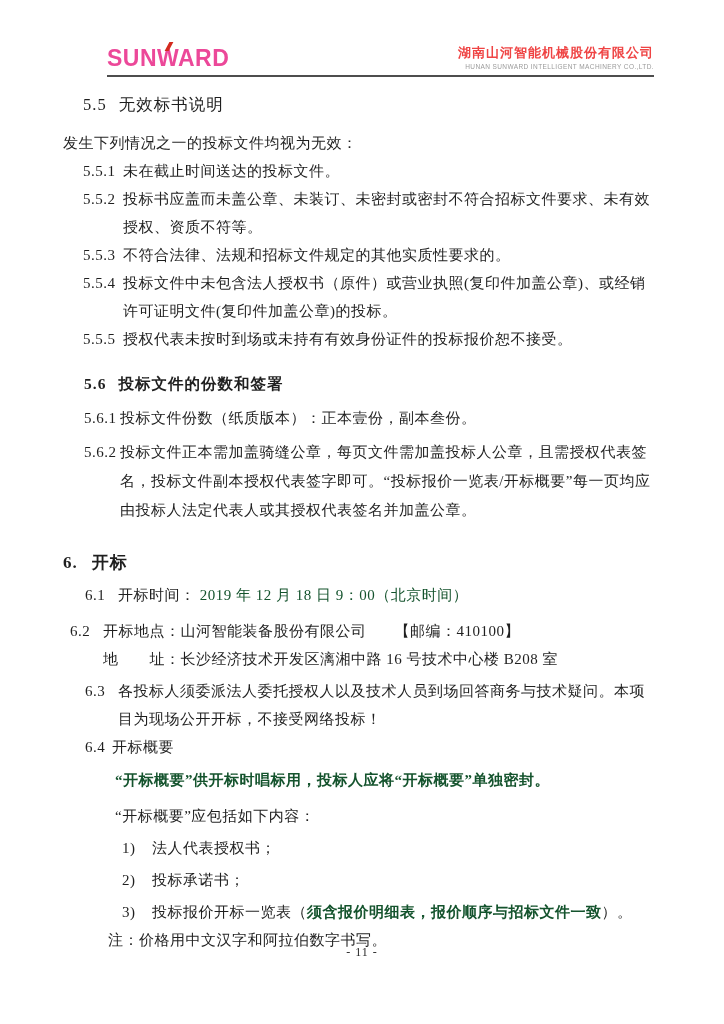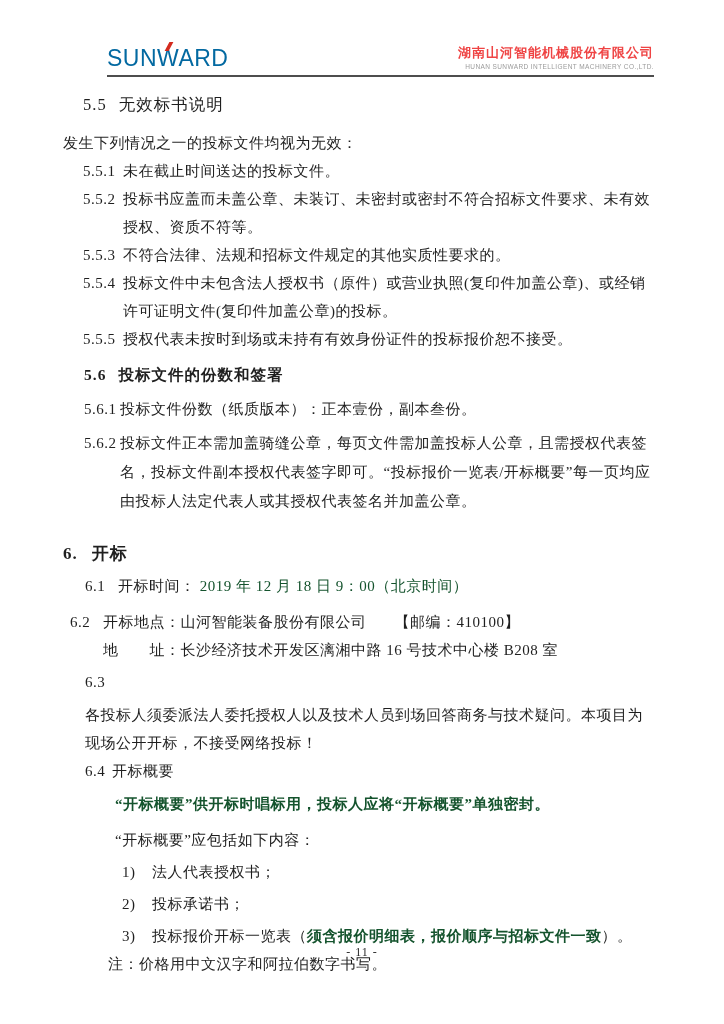--- a/index.html
+++ b/index.html
@@ -11,55 +11,55 @@
     color:#1f1f1f; font-size:15px; line-height:28px; letter-spacing:0.5px;
   }
   
   .header {
     margin:0 70px 0 107px; padding-top:46px; padding-bottom:5px;
     border-bottom:2px solid #4d4d4d;
     display:flex; justify-content:space-between; align-items:flex-end;
   }
   .logo {
     position:relative; font-family:"Liberation Sans","DejaVu Sans",sans-serif;
-    font-weight:normal; font-size:23px; line-height:24px; letter-spacing:0.5px;
-    color:#0369a1;
+    font-weight:bold; font-size:23px; line-height:24px; letter-spacing:0.5px;
+    color:#ec4899;
   }
   .logo-accent {
     position:absolute; left:60px; top:-4px; width:4px; height:9px;
     background:#d42a1e; transform:skewX(-28deg);
   }
   .company { text-align:right; line-height:1.15; }
   .company-cn {
     font-family:"Liberation Sans","DejaVu Sans",sans-serif;
     font-weight:bold; font-size:13px; color:#ef4444; letter-spacing:1px;
   }
   .company-en {
     font-family:"Liberation Sans","DejaVu Sans",sans-serif;
     font-size:6.5px; color:#9a9a9a; letter-spacing:0.4px; margin-top:2px;
   }
   
   .content { padding:0 66px 0 63px; }
   .h2 { display:flex; font-size:16.5px; letter-spacing:1px; }
   .h2 .hnum { margin-right:12px; }
   .h2.s55 { margin-left:20px; margin-top:14px; font-weight:normal; }
-  .h2.s56 { margin-left:21px; margin-top:8px; font-weight:bold; font-size:15.5px; }
+  .h2.s56 { margin-left:21px; margin-top:17px; font-weight:bold; font-size:15.5px; }
   .h1 { display:flex; margin-top:24px; font-weight:bold; font-size:17px; letter-spacing:1px; }
   .h1 .hnum { margin-right:14px; }
   .intro { margin-top:10px; }
   .item { display:flex; margin-left:20px; }
   .item .inum { flex:0 0 40px; }
   .item .itext { flex:1; }
   .s56items .item { margin-left:21px; margin-top:6px; }
   .s56items .item .inum { flex:0 0 36px; }
   .s6item { display:flex; margin-left:22px; }
   .s6item .inum { flex:0 0 33px; }
   .s6item.first { margin-top:4px; }
   .s6item.gap { margin-top:8px;margin-left:7px; }
-  .s6item.gap4 { margin-top:4px;flex-direction:column; }
+  .s6item.gap4 { margin-top:4px; }
   .s6item.i64 .inum { flex:0 0 27px; }
   .red { color:#14532d; }
   .red.b { font-weight:bold; }
   .zip { margin-left:28px; }
   .subblock { margin-left:52px; }
   .subblock .redline { margin-top:5px; }
   .subblock .includeline { margin-top:8px; }
   .olist { margin-left:59px; margin-top:4px; display:flex; }
   .olist .lnum { flex:0 0 30px; }
   .noteline { margin-left:45px; }

